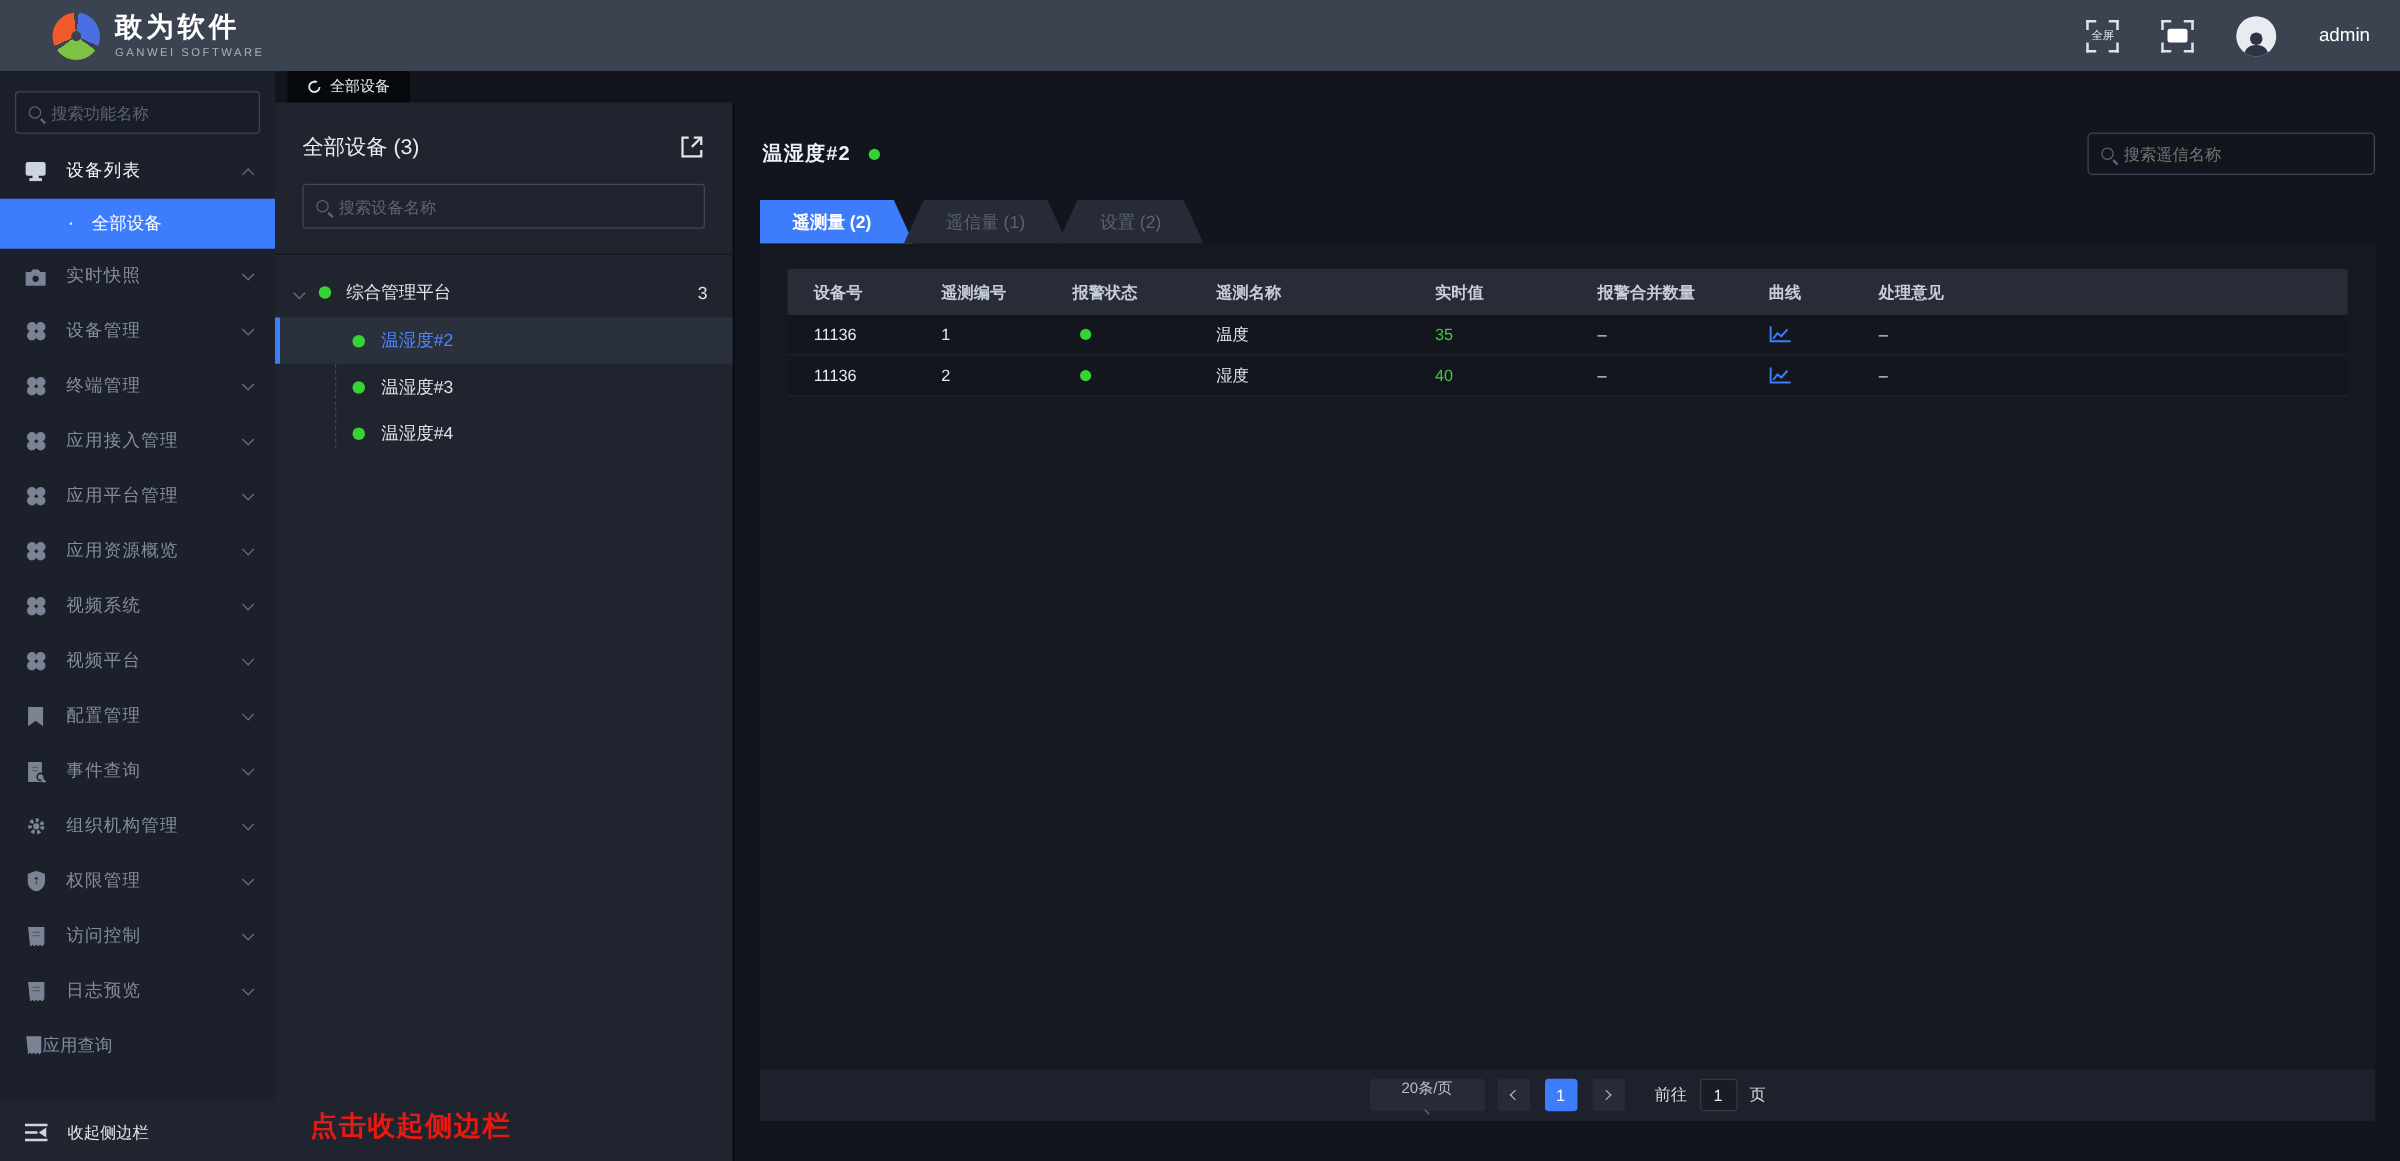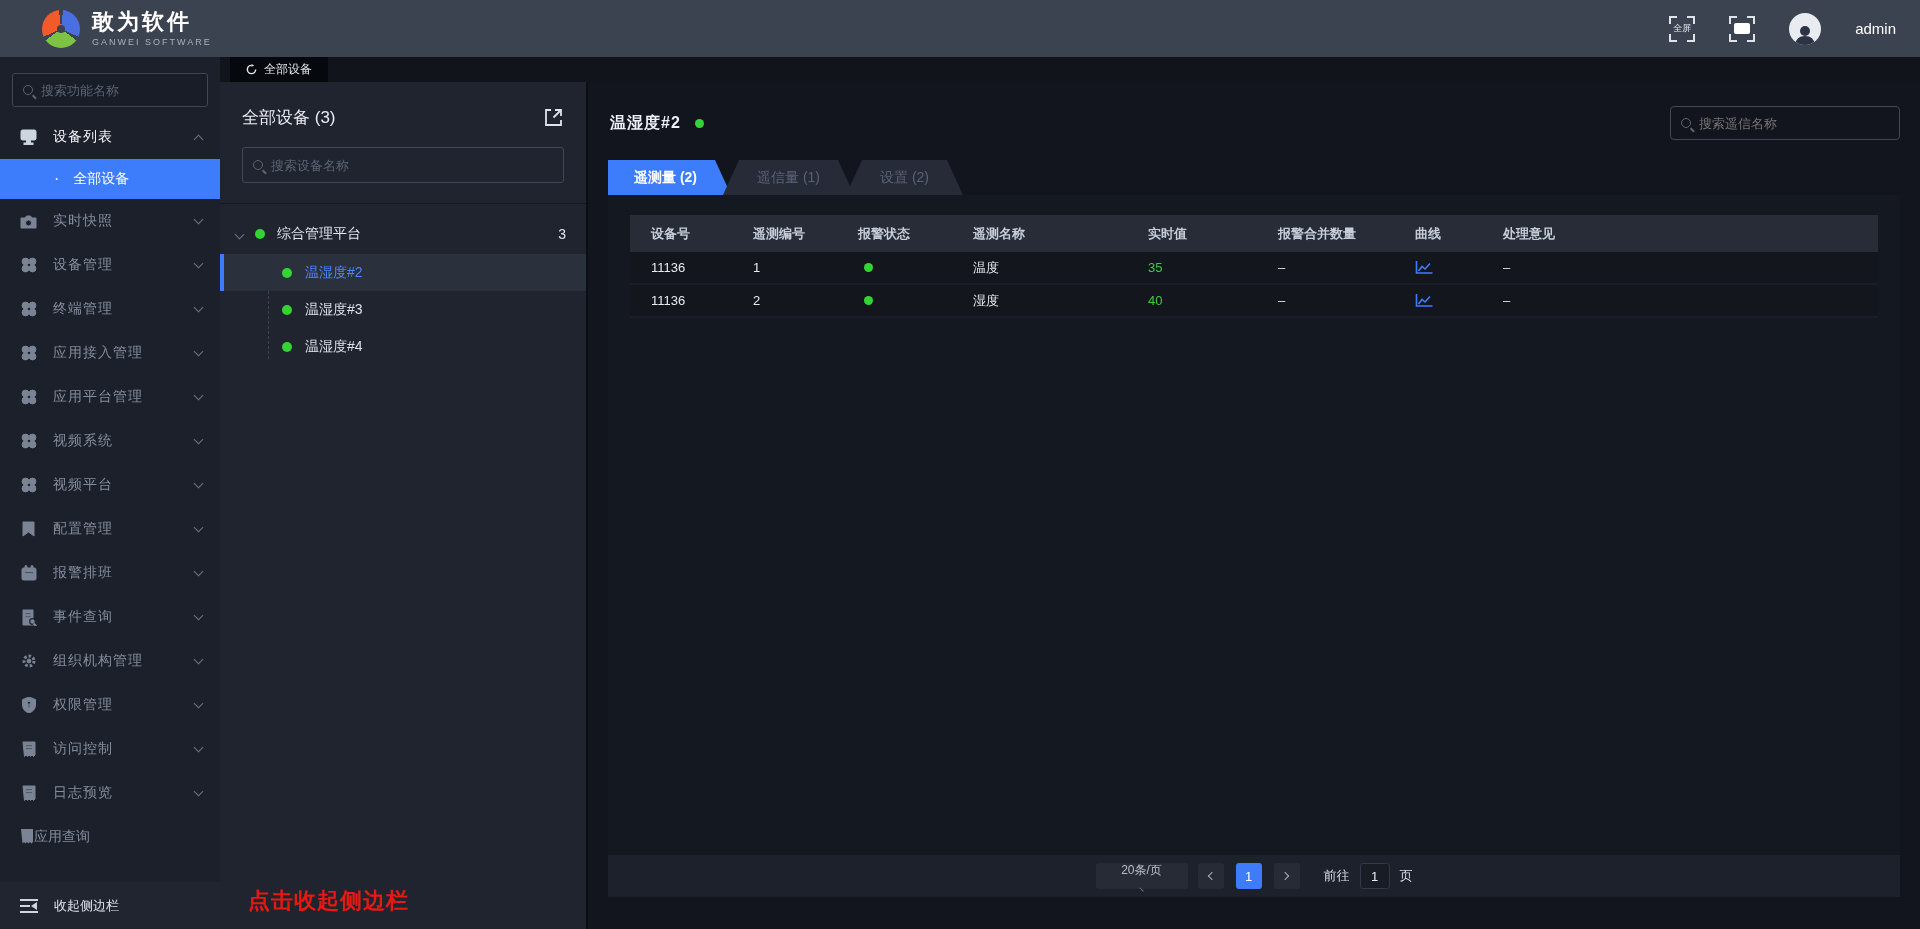--- a/index.html
+++ b/index.html
@@ -246,20 +246,32 @@
                 <circle cx="4.5" cy="4.5" r="3.4" fill="#7b8494"></circle>
                 <circle cx="11.5" cy="4.5" r="3.4" fill="#7b8494"></circle>
                 <circle cx="4.5" cy="11.5" r="3.4" fill="#7b8494"></circle>
                 <circle cx="11.5" cy="11.5" r="3.4" fill="#7b8494"></circle>
               </svg>
           </span>
           <span class="nlabel">应用平台管理</span>
           <span class="chev"></span>
         </div>
 
+        <div class="nav-item">
+          <span class="nico">
+            <svg width="16" height="16" viewBox="0 0 16 16">
+                <circle cx="4.5" cy="4.5" r="3.4" fill="#7b8494"></circle>
+                <circle cx="11.5" cy="4.5" r="3.4" fill="#7b8494"></circle>
+                <circle cx="4.5" cy="11.5" r="3.4" fill="#7b8494"></circle>
+                <circle cx="11.5" cy="11.5" r="3.4" fill="#7b8494"></circle>
+              </svg>
+          </span>
+          <span class="nlabel">应用资源概览</span>
+          <span class="chev"></span>
+        </div>
 
         <div class="nav-item">
           <span class="nico">
             <svg width="16" height="16" viewBox="0 0 16 16">
                 <circle cx="4.5" cy="4.5" r="3.4" fill="#7b8494"></circle>
                 <circle cx="11.5" cy="4.5" r="3.4" fill="#7b8494"></circle>
                 <circle cx="4.5" cy="11.5" r="3.4" fill="#7b8494"></circle>
                 <circle cx="11.5" cy="11.5" r="3.4" fill="#7b8494"></circle>
               </svg>
           </span>
@@ -283,32 +295,20 @@
         <div class="nav-item">
           <span class="nico">
             <svg width="13" height="16" viewBox="0 0 13 16">
                 <path d="M1 1 h11 v14 l-5.5-4 L1 15 Z" fill="#7b8494"></path>
               </svg>
           </span>
           <span class="nlabel">配置管理</span>
           <span class="chev"></span>
         </div>
 
-        <div class="nav-item">
-          <span class="nico">
-            <svg width="16" height="16" viewBox="0 0 16 16">
-                <rect x="1" y="3" width="14" height="12" rx="1.5" fill="#7b8494"></rect>
-                <rect x="4" y="0.5" width="2" height="4.5" rx="1" fill="#7b8494"></rect>
-                <rect x="10" y="0.5" width="2" height="4.5" rx="1" fill="#7b8494"></rect>
-                <rect x="3.5" y="7" width="9" height="1.6" fill="#1b202b"></rect>
-              </svg>
-          </span>
-          <span class="nlabel">报警排班</span>
-          <span class="chev"></span>
-        </div>
 
         <div class="nav-item">
           <span class="nico">
             <svg width="16" height="17" viewBox="0 0 16 17">
                 <path d="M2 1 h10 v15 H2 Z" fill="#7b8494"></path>
                 <rect x="4" y="4" width="6" height="1.4" fill="#1b202b"></rect>
                 <rect x="4" y="7" width="6" height="1.4" fill="#1b202b"></rect>
                 <circle cx="11.5" cy="12.5" r="2.8" fill="#7b8494" stroke="#1b202b" stroke-width="1.2"></circle>
                 <rect x="13.4" y="14.4" width="2.6" height="1.4" transform="rotate(45 13.4 14.4)" fill="#7b8494"></rect>
               </svg>

